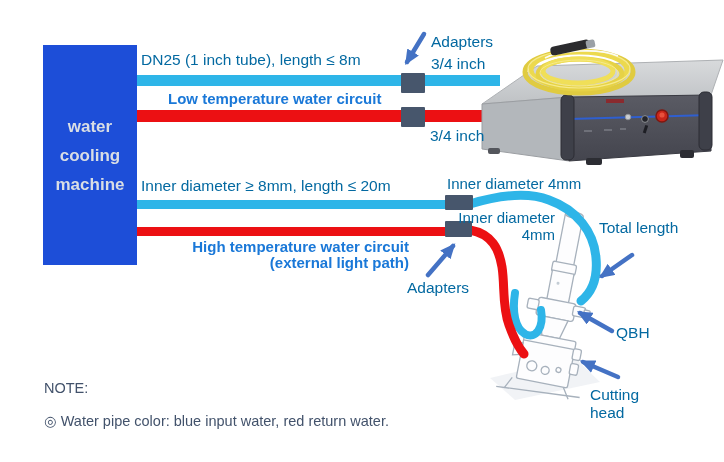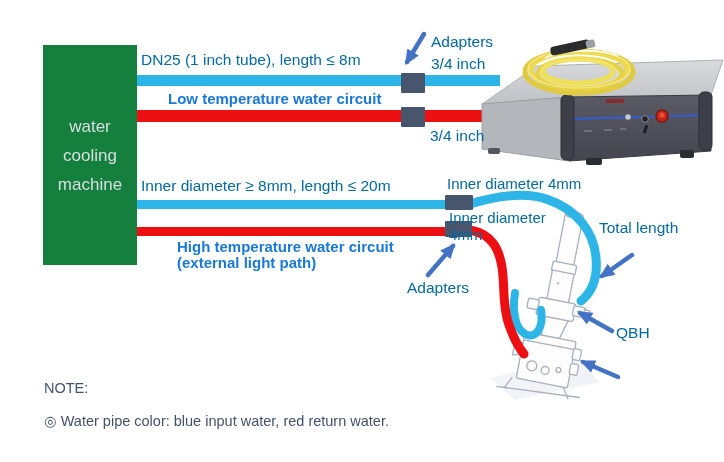--- a/index.html
+++ b/index.html
@@ -6,26 +6,26 @@
   #stage{
     position:relative;width:724px;height:462px;background:#ffffff;overflow:hidden;
     font-family:"Liberation Sans","DejaVu Sans",sans-serif;color:#222;
   }
   .pipe{position:absolute;}
   .pipe.blue{background:#2eb5e8;}
   .pipe.red{background:#ec1013;}
   .adapter{position:absolute;background:#47566c;border-radius:1px;}
   .lbl{position:absolute;font-size:15.5px;line-height:17px;white-space:nowrap;color:#0369a1;}
   .lbl.blue{color:#1a78d8;font-weight:600;font-size:15px;}
-  .lbl.center{text-align:left;white-space:normal;}
+  .lbl.center{text-align:right;white-space:normal;}
   .lbl.note{color:#42526b;font-size:14.5px;}
   #cool-box{
-    position:absolute;left:43px;top:45px;width:94px;height:220px;background:#15803d;
+    position:absolute;left:43px;top:45px;width:94px;height:220px;background:#1d4ed8;
     display:flex;flex-direction:column;justify-content:center;align-items:center;
-    color:#d9dee4;font-size:17px;font-weight:400;line-height:29px;text-align:center;
+    color:#d9dee4;font-size:17px;font-weight:700;line-height:29px;text-align:center;
   }
   svg{position:absolute;left:0;top:0;}
   .twoline{line-height:17px;}
 </style>
 </head>
 <body>
 
 <div id="stage">
 
   <div class="pipe blue" style="left:137px;top:75px;width:363px;height:11px;"></div>
@@ -149,16 +149,20 @@
   </div>
   <div class="lbl blue center" style="left:177px;top:239px;width:232px;line-height:16px;">
     <div>High temperature water circuit</div>
     <div>(external light path)</div>
   </div>
   <div class="lbl" style="left:407px;top:279px;">Adapters</div>
   <div class="lbl" style="left:599px;top:216px;line-height:23px;">
     <div>Total length</div>
   </div>
   <div class="lbl" style="left:616px;top:324px;">QBH</div>
+  <div class="lbl" style="left:590px;top:386px;line-height:18px;">
+    <div>Cutting</div>
+    <div>head</div>
+  </div>
   <div class="lbl note" style="left:44px;top:380px;">NOTE:</div>
   <div class="lbl note" style="left:44px;top:413px;">◎ Water pipe color: blue input water, red return water.</div>
 
 </div>
 
 </body></html>

